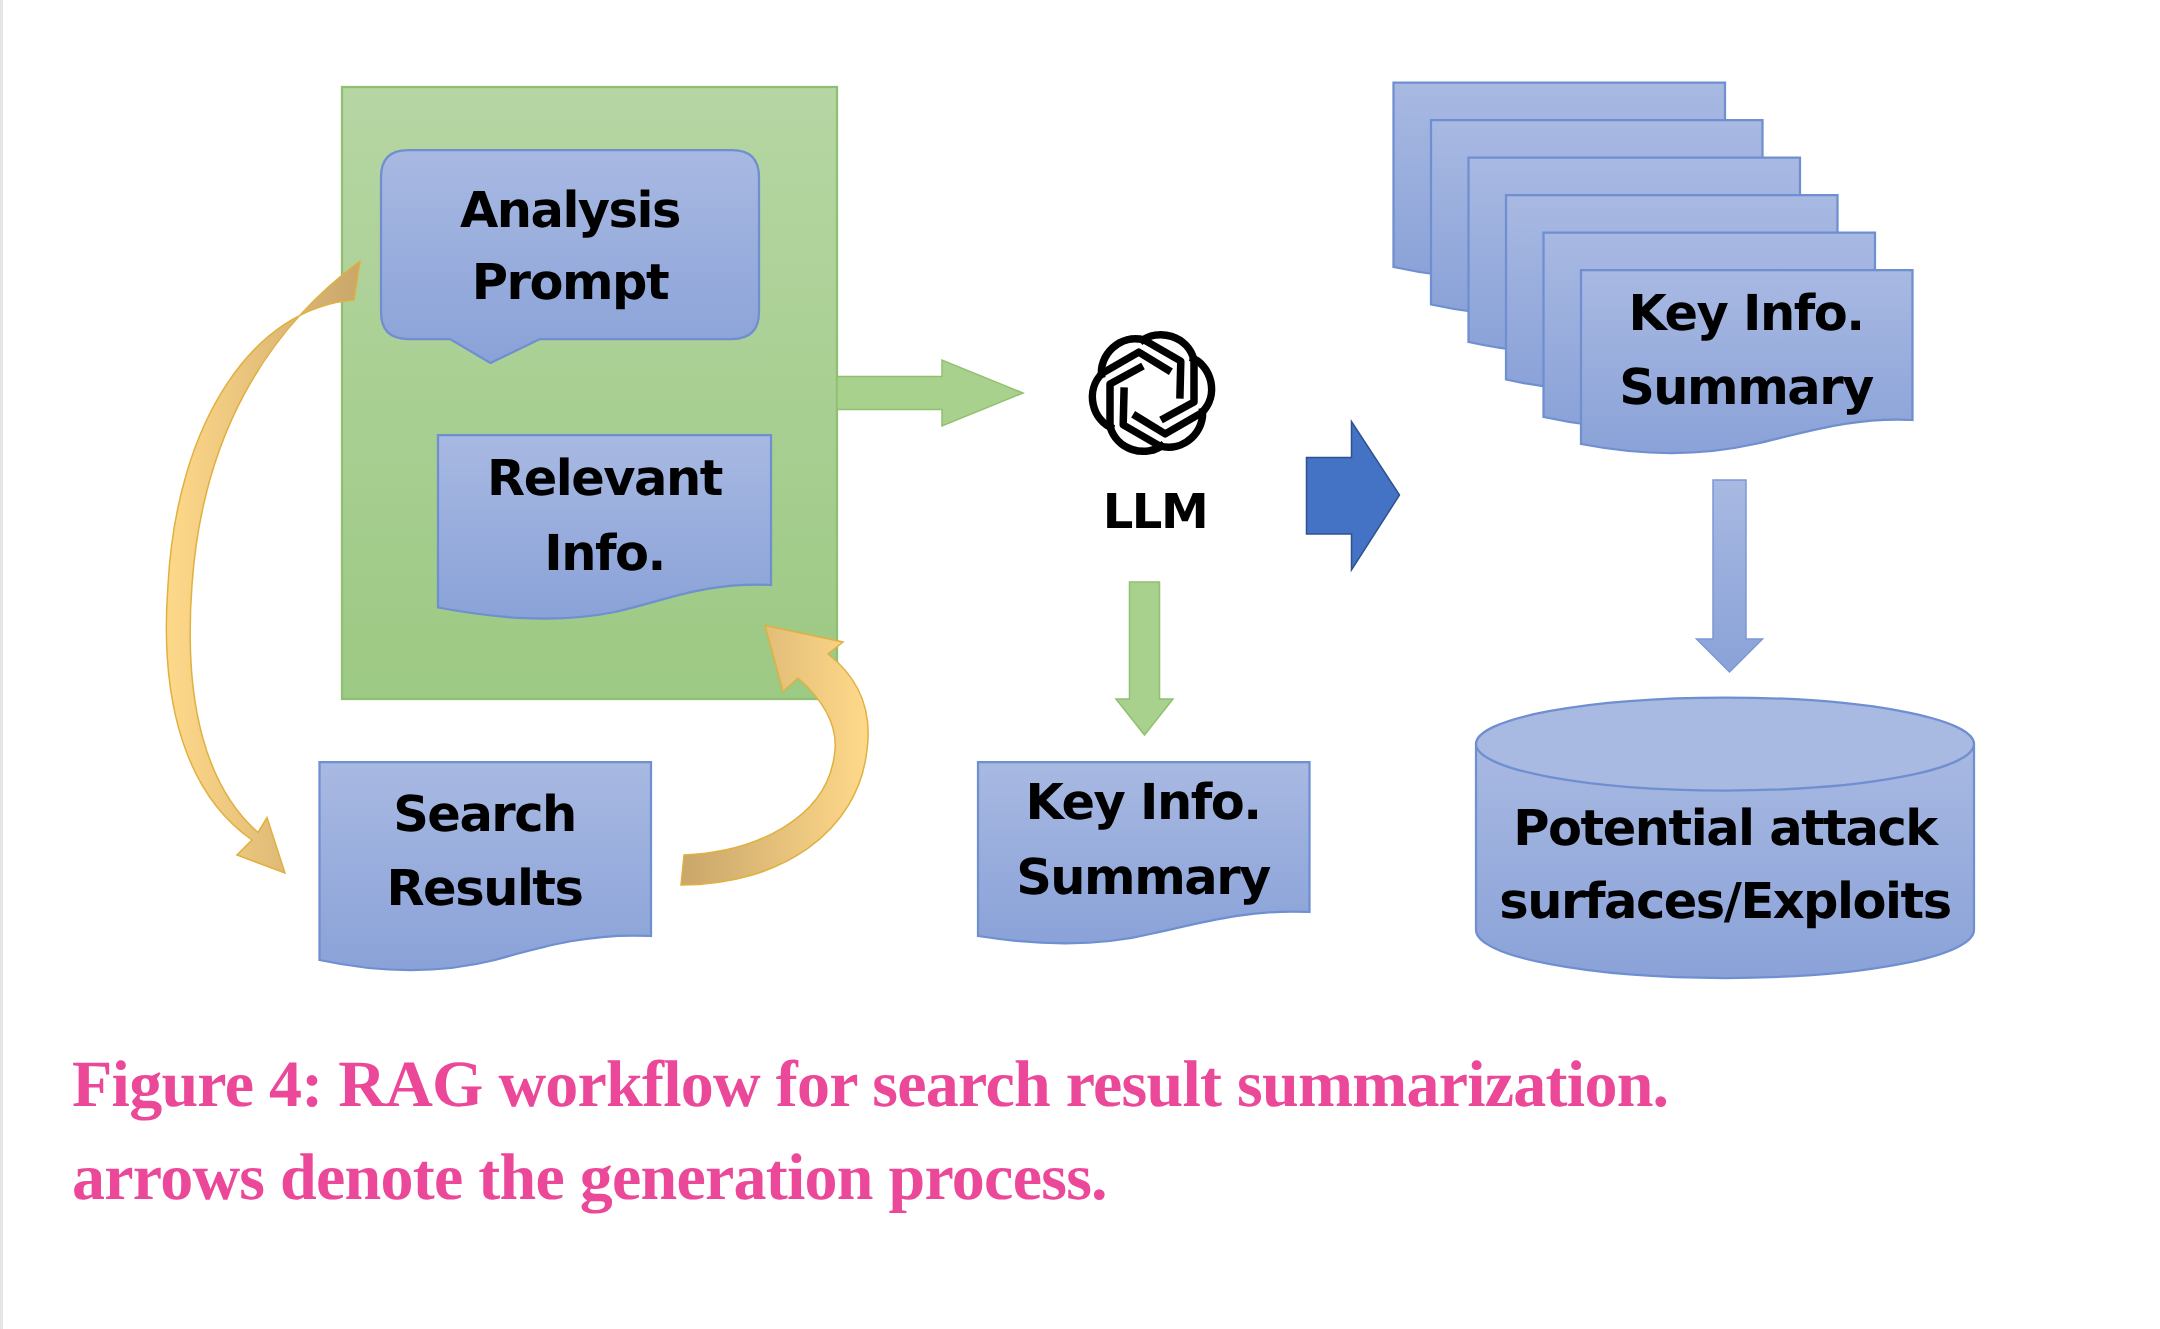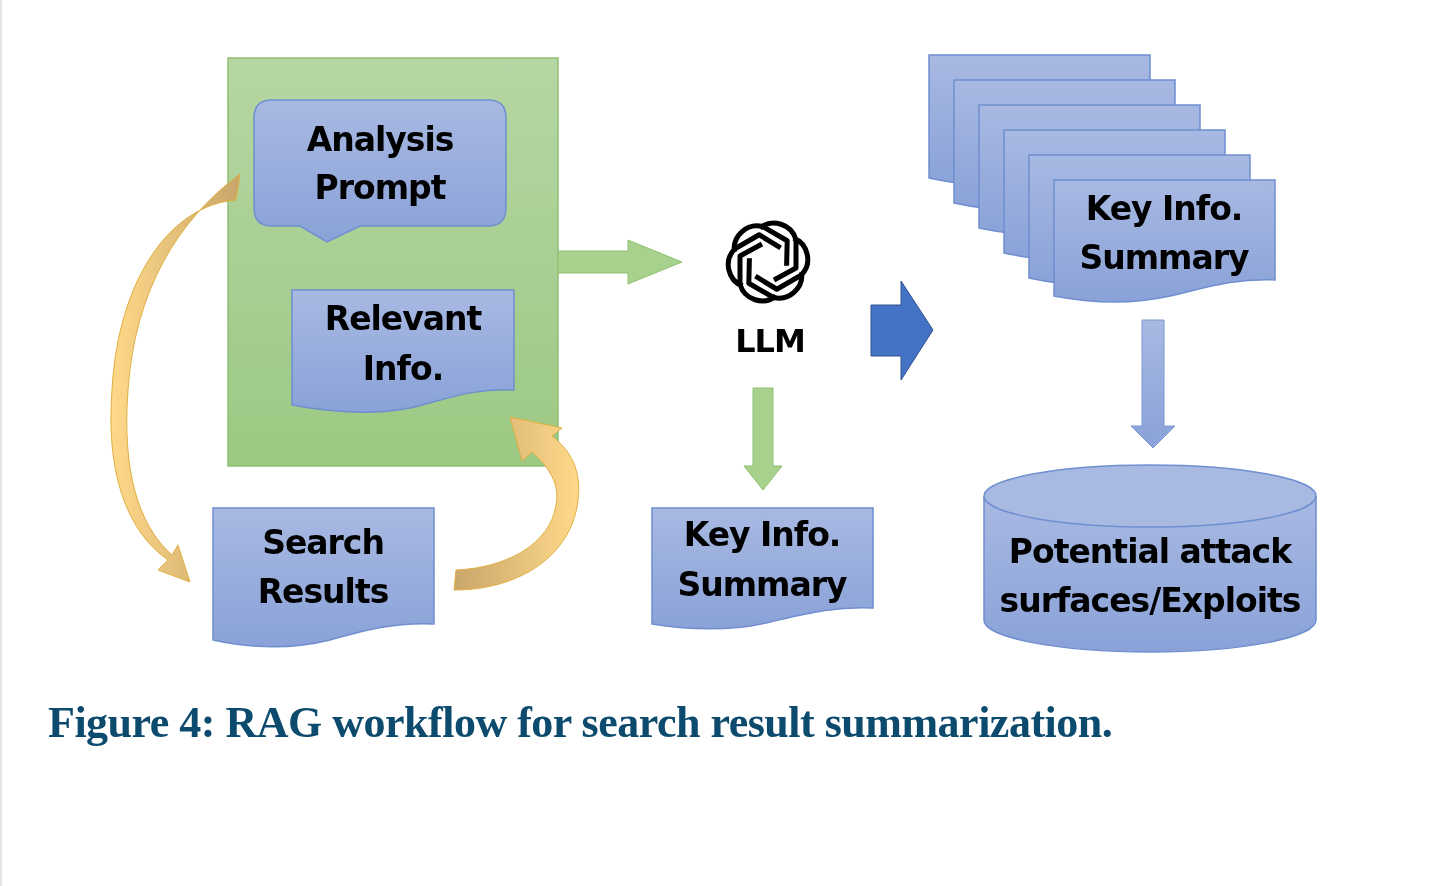--- a/index.html
+++ b/index.html
@@ -1,20 +1,20 @@
 <!DOCTYPE html>
 <html><head>
 <meta charset="utf-8">
 <style>
   html, body { margin: 0; padding: 0; background: #ffffff; }
   body { width: 1440px; height: 886px; position: relative; overflow: hidden; }
   #diagram { position: absolute; left: 0; top: 0; width: 1440px; height: 680px; }
   .lbl { font-family: "DejaVu Sans", sans-serif; font-weight: bold; fill: #000; font-size: 33px; text-anchor: middle; letter-spacing: -1px; }
   .llm-lbl { font-family: "DejaVu Sans", sans-serif; font-weight: bold; fill: #000; font-size: 32px; text-anchor: middle; letter-spacing: -1px; }
-  #caption { position: absolute; left: 48px; top: 692px; width: 1370px; font-family: "Liberation Serif", serif; font-weight: bold; font-size: 44px; line-height: 62px; color: #0c4a6e; letter-spacing: -0.5px; }
+  #caption { position: absolute; left: 48px; top: 692px; width: 1370px; font-family: "Liberation Serif", serif; font-weight: bold; font-size: 44px; line-height: 62px; color: #ec4899; letter-spacing: -0.5px; }
   #caption p { margin: 0; }
   .leftbar { position: absolute; left: 0; top: 0; width: 2px; height: 886px; background: #e5e5e5; }
 </style>
 </head>
 <body>
 
 <div class="leftbar"></div>
 
 <svg id="diagram" viewBox="0 0 1440 680" xmlns="http://www.w3.org/2000/svg">
   <defs>
@@ -96,13 +96,14 @@
   <g>
     <path d="M984 496 L984 620 A166 32 0 0 0 1316 620 L1316 496" fill="url(#gBlue)" stroke="#6f8fd0" stroke-width="1.5"></path>
     <ellipse cx="1150" cy="496" rx="166" ry="31" fill="#a8b9e2" stroke="#6f8fd0" stroke-width="1.5"></ellipse>
   </g>
   <text class="lbl" x="1150" y="563">Potential attack</text>
   <text class="lbl" x="1150" y="612">surfaces/Exploits</text>
 </svg>
 
 <div id="caption">
   <p>Figure 4: RAG workflow for search result summarization.</p>
+  <p>arrows denote the generation process.</p>
 </div>
 
 </body></html>

